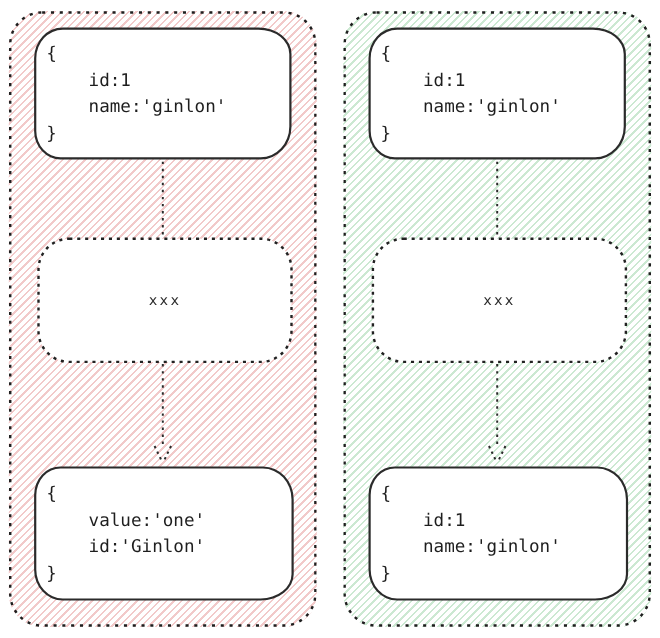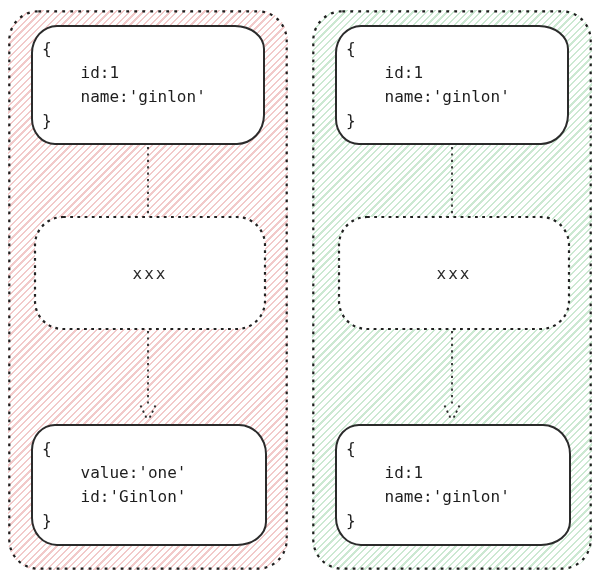--- a/index.html
+++ b/index.html
@@ -84,21 +84,21 @@
   }
   .middle-label {
     position: absolute;
     left: 27px;
     top: 207px;
     width: 230px;
     height: 112px;
     display: flex;
     align-items: center;
     justify-content: center;
-    font-size: 16px;
+    font-size: 13px;
     letter-spacing: 2px;
     color: #2b2b2b;
   }
 </style>
 </head>
 <body>
 
 <div class="canvas">
 
   <div class="panel pink">

